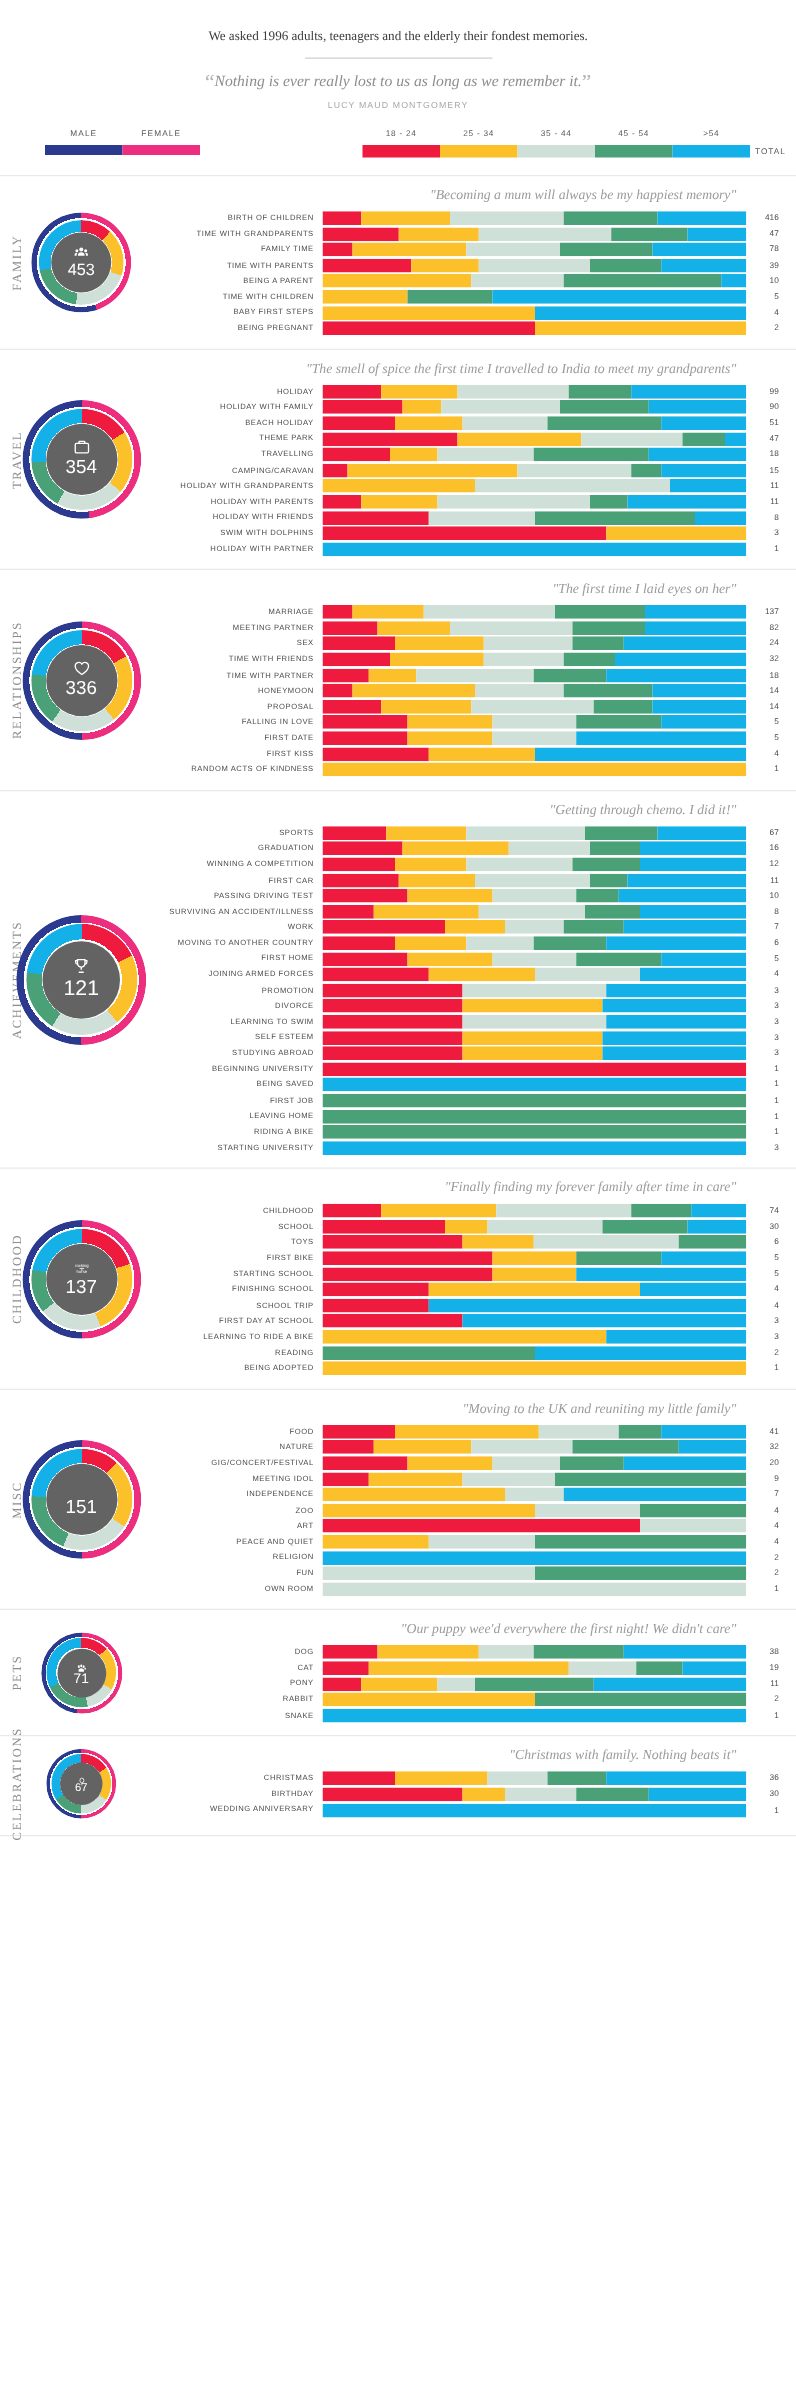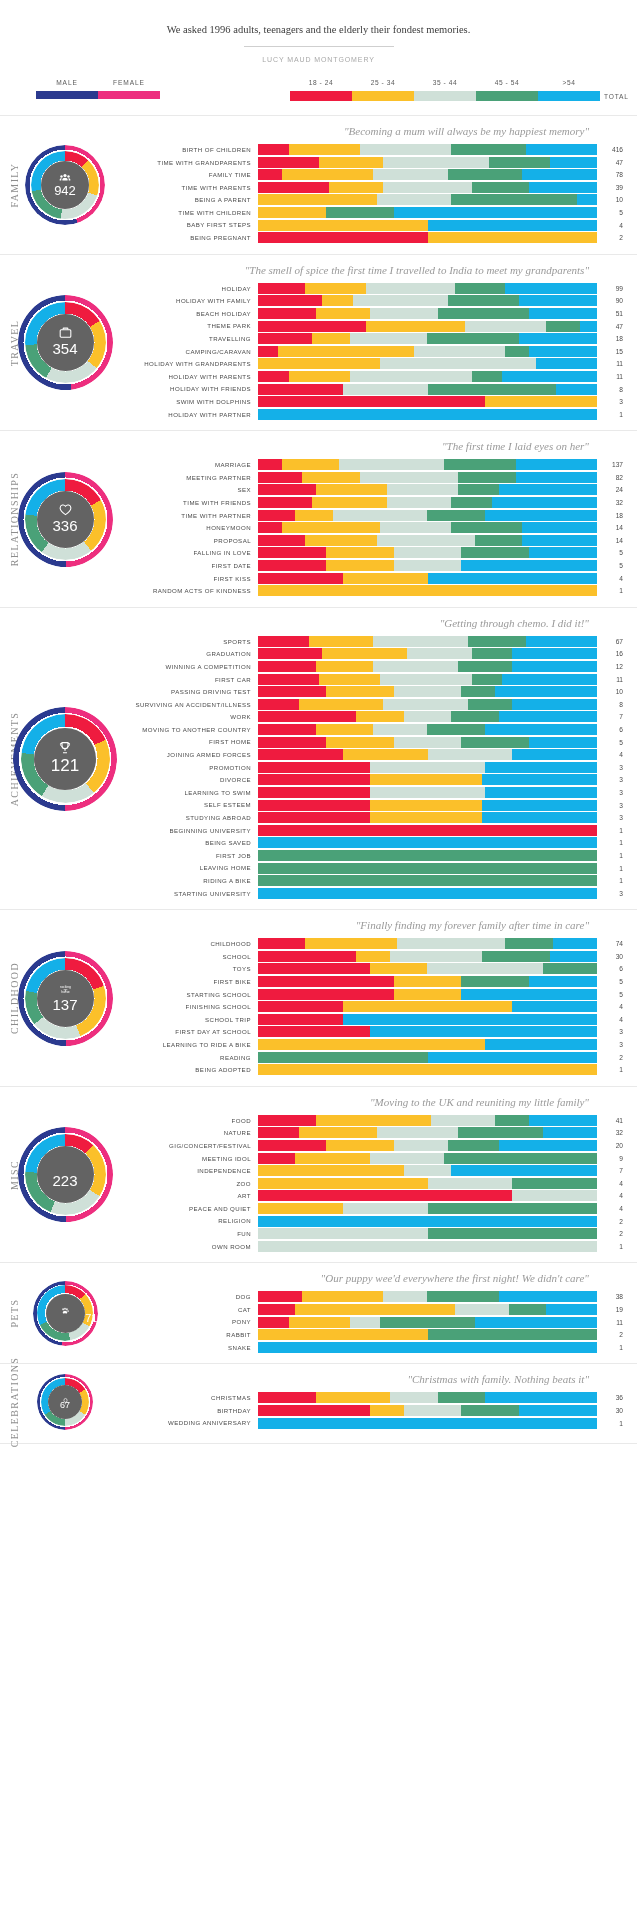--- a/index.html
+++ b/index.html
@@ -110,20 +110,23 @@
   .foot-rule { border-top: 1px solid #e9e9e9; margin-top: 4px; }
 </style>
 </head>
 <body>
 
 <div class="page">
 
   <div class="header">
     <div class="subtitle">We asked 1996 adults, teenagers and the elderly their fondest memories.</div>
     <div class="rule"></div>
+    <div class="quote">
+      <span class="qm">“</span><span>Nothing is ever really lost to us as long as we remember it.</span><span class="qm">”</span>
+    </div>
     <div class="quote-author">LUCY MAUD MONTGOMERY</div>
   </div>
 
   <div class="legend">
     <div class="legend-gender">
       <div class="labels" id="lg-gender-labels">
           <span>MALE</span>
           <span>FEMALE</span>
         </div>
       <div class="swatches" id="lg-gender-swatches">
@@ -160,21 +163,21 @@
               <div style="position: absolute; left: 6px; top: 6px; width: 68px; height: 68px; border-radius: 50%; background: conic-gradient(rgb(239, 27, 63) 0deg, rgb(239, 27, 63) 43.2deg, rgb(251, 192, 42) 43.2deg, rgb(251, 192, 42) 108deg, rgb(207, 224, 216) 108deg, rgb(207, 224, 216) 187.2deg, rgb(74, 161, 120) 187.2deg, rgb(74, 161, 120) 259.2deg, rgb(20, 176, 232) 259.2deg, rgb(20, 176, 232) 360deg); mask: radial-gradient(circle, transparent 24.5px, rgb(0, 0, 0) 24.5px);"></div>
               <div style="position: absolute; left: 16px; top: 16px; width: 48px; height: 48px; border-radius: 50%; background: rgb(99, 99, 99);"></div>
               <div class="ico" style="top: 25.6px;"><svg width="12" height="12" viewBox="0 0 24 24">
                   <circle cx="12" cy="7" r="3.2" fill="#ffffff"></circle>
                   <circle cx="5" cy="9" r="2.4" fill="#ffffff"></circle>
                   <circle cx="19" cy="9" r="2.4" fill="#ffffff"></circle>
                   <path d="M12 11.5c-3.3 0-5.2 1.8-5.2 3.6V17h10.4v-1.9c0-1.8-1.9-3.6-5.2-3.6z" fill="#ffffff"></path>
                   <path d="M5 12.5c-2.4 0-3.6 1.3-3.6 2.6V17h3.2v-2c0-.9.4-1.8 1.1-2.4A5.6 5.6 0 0 0 5 12.5z" fill="#ffffff"></path>
                   <path d="M19 12.5c-.3 0-.5 0-.7.1.7.6 1.1 1.5 1.1 2.4v2h3.2v-1.9c0-1.3-1.2-2.6-3.6-2.6z" fill="#ffffff"></path>
                 </svg></div>
-              <div class="num" style="font-size: 13px; top: 38.08px;">942</div>
+              <div class="num" style="font-size: 13px; top: 38.08px;">453</div>
             </div>
           </div>
           <div class="bars-wrap">
             <div class="sec-quote">"Becoming a mum will always be my happiest memory"</div>
             <div class="row">
               <div class="row-label">BIRTH OF CHILDREN</div>
               <div class="row-bar">
                 <i style="width: 9%; background: rgb(239, 27, 63);"></i>
                 <i style="width: 21%; background: rgb(251, 192, 42);"></i>
                 <i style="width: 27%; background: rgb(207, 224, 216);"></i>
@@ -857,21 +860,21 @@
       </div>
       <div class="section">
         <div class="sec-label">MISC</div>
         <div class="sec-inner">
           <div class="donut-wrap">
             <div class="donut" style="width: 95px; height: 95px;">
               <div style="position: absolute; inset: 0px; border-radius: 50%; background: conic-gradient(rgb(237, 46, 126) 0deg, rgb(237, 46, 126) 180deg, rgb(43, 58, 143) 180deg, rgb(43, 58, 143) 360deg); mask: radial-gradient(circle, transparent 42px, rgb(0, 0, 0) 42px);"></div>
               <div style="position: absolute; left: 7px; top: 7px; width: 81px; height: 81px; border-radius: 50%; background: conic-gradient(rgb(239, 27, 63) 0deg, rgb(239, 27, 63) 43.2deg, rgb(251, 192, 42) 43.2deg, rgb(251, 192, 42) 122.4deg, rgb(207, 224, 216) 122.4deg, rgb(207, 224, 216) 201.6deg, rgb(74, 161, 120) 201.6deg, rgb(74, 161, 120) 273.6deg, rgb(20, 176, 232) 273.6deg, rgb(20, 176, 232) 360deg); mask: radial-gradient(circle, transparent 29px, rgb(0, 0, 0) 29px);"></div>
               <div style="position: absolute; left: 19px; top: 19px; width: 57px; height: 57px; border-radius: 50%; background: rgb(99, 99, 99);"></div>
               <div class="ico" style="top: 30.4px;"></div>
-              <div class="num" style="font-size: 15px; top: 45.22px;">223</div>
+              <div class="num" style="font-size: 15px; top: 45.22px;">151</div>
             </div>
           </div>
           <div class="bars-wrap">
             <div class="sec-quote">"Moving to the UK and reuniting my little family"</div>
             <div class="row">
               <div class="row-label">FOOD</div>
               <div class="row-bar">
                 <i style="width: 17%; background: rgb(239, 27, 63);"></i>
                 <i style="width: 34%; background: rgb(251, 192, 42);"></i>
                 <i style="width: 19%; background: rgb(207, 224, 216);"></i>
@@ -980,21 +983,21 @@
               <div style="position: absolute; inset: 0px; border-radius: 50%; background: conic-gradient(rgb(237, 46, 126) 0deg, rgb(237, 46, 126) 187.2deg, rgb(43, 58, 143) 187.2deg, rgb(43, 58, 143) 360deg); mask: radial-gradient(circle, transparent 29px, rgb(0, 0, 0) 29px);"></div>
               <div style="position: absolute; left: 4.5px; top: 4.5px; width: 56px; height: 56px; border-radius: 50%; background: conic-gradient(rgb(239, 27, 63) 0deg, rgb(239, 27, 63) 46.8deg, rgb(251, 192, 42) 46.8deg, rgb(251, 192, 42) 118.8deg, rgb(207, 224, 216) 118.8deg, rgb(207, 224, 216) 169.2deg, rgb(74, 161, 120) 169.2deg, rgb(74, 161, 120) 244.8deg, rgb(20, 176, 232) 244.8deg, rgb(20, 176, 232) 360deg); mask: radial-gradient(circle, transparent 20px, rgb(0, 0, 0) 20px);"></div>
               <div style="position: absolute; left: 13px; top: 13px; width: 39px; height: 39px; border-radius: 50%; background: rgb(99, 99, 99);"></div>
               <div class="ico" style="top: 20.8px;"><svg width="10" height="10" viewBox="0 0 24 24">
                   <ellipse cx="7.4" cy="8" rx="1.9" ry="2.5" fill="#ffffff"></ellipse>
                   <ellipse cx="12" cy="6.6" rx="1.9" ry="2.6" fill="#ffffff"></ellipse>
                   <ellipse cx="16.6" cy="8" rx="1.9" ry="2.5" fill="#ffffff"></ellipse>
                   <ellipse cx="19.4" cy="12" rx="1.6" ry="2.1" fill="#ffffff"></ellipse>
                   <path d="M12 11.2c3 0 5.4 2.3 5.4 4.5 0 1.7-1.5 2.6-3.1 2.2-.8-.2-1.6-.3-2.3-.3s-1.5.1-2.3.3c-1.6.4-3.1-.5-3.1-2.2 0-2.2 2.4-4.5 5.4-4.5z" fill="#ffffff"></path>
                 </svg></div>
-              <div class="num" style="font-size: 11px; top: 30.94px; text-align: right;">71</div>
+              <div class="num" style="font-size: 11px; top: 30.94px;">71</div>
             </div>
           </div>
           <div class="bars-wrap">
             <div class="sec-quote">"Our puppy wee'd everywhere the first night! We didn't care"</div>
             <div class="row">
               <div class="row-label">DOG</div>
               <div class="row-bar">
                 <i style="width: 13%; background: rgb(239, 27, 63);"></i>
                 <i style="width: 24%; background: rgb(251, 192, 42);"></i>
                 <i style="width: 13%; background: rgb(207, 224, 216);"></i>

